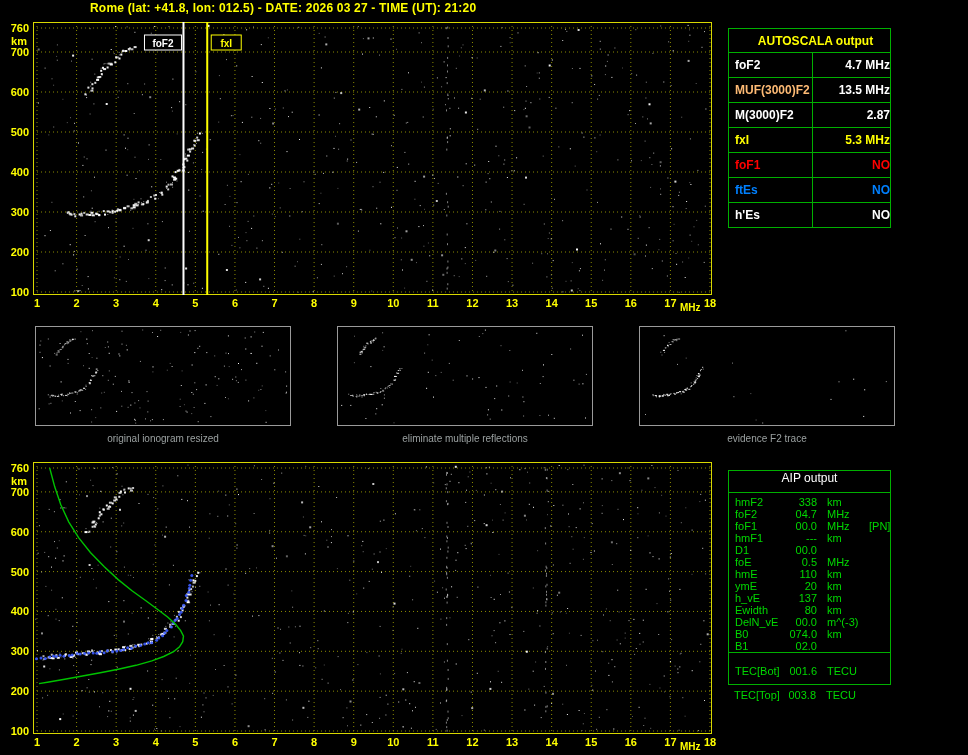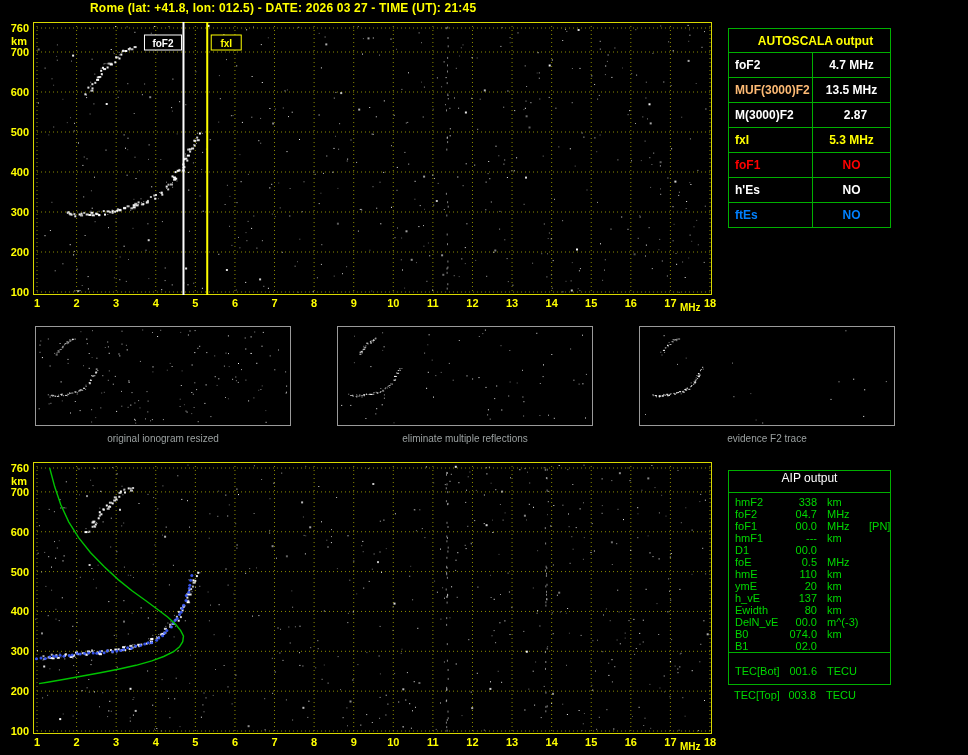--- a/index.html
+++ b/index.html
@@ -10,21 +10,21 @@
   #title{position:absolute;left:90px;top:1px;color:#ffff00;
          font:bold 12px "Liberation Sans",sans-serif;letter-spacing:.2px;}
   #plots{position:absolute;left:0;top:0;}
   .caption{position:absolute;top:433px;width:256px;text-align:center;color:#9aa0a0;
            font:10px "Liberation Sans",sans-serif;}
   #autoscala{position:absolute;left:728px;top:28px;width:163px;border-collapse:collapse;background:#000;}
   #autoscala th,#autoscala td{border:1px solid #00b000;}
   #autoscala th{color:#ffff00;font:bold 12px "Liberation Sans",sans-serif;height:24px;text-align:center;padding-left:12px;}
   #autoscala td{font:bold 12px "Liberation Sans",sans-serif;height:25px;}
   #autoscala td.pl{padding-left:6px;width:84px;}
-  #autoscala td.pv{text-align:center;}
+  #autoscala td.pv{text-align:right;}
   #aip{position:absolute;left:728px;top:470px;width:163px;height:215px;
        border:1px solid #00b000;background:#000;}
   #aip .hdr{height:22px;line-height:22px;text-align:center;color:#ffffff;
             font:12px "Liberation Sans",sans-serif;border-bottom:1px solid #00b000;}
   #aip .rows{padding-top:3px;}
   .aip-row{display:grid;grid-template-columns:50px 32px 48px auto;padding-left:6px;
            line-height:12.7px;font:11px "Liberation Sans",sans-serif;color:#00d800;white-space:nowrap;}
   .aip-row .v{text-align:right;}
   .aip-row .u{padding-left:10px;}
   .aip-row .x{padding-left:4px;}
@@ -2169,21 +2169,21 @@
         <rect x="672.5" y="339.2" width="2" height="1" fill="#ffffff" opacity="0.55"></rect>
         <rect x="673.7" y="339.6" width="1" height="1" fill="#ffffff" opacity="0.61"></rect>
         <rect x="676.6" y="337.9" width="1" height="1" fill="#ffffff" opacity="0.33"></rect>
         <rect x="676.3" y="340.2" width="1" height="1" fill="#ffffff" opacity="0.55"></rect>
         <rect x="674.8" y="339.3" width="2" height="1" fill="#ffffff" opacity="0.81"></rect>
         <rect x="676.7" y="339.1" width="1" height="1" fill="#ffffff" opacity="0.55"></rect>
         <rect x="678.1" y="338.5" width="2" height="1" fill="#ffffff" opacity="0.66"></rect>
       </g>
     </svg>
 
-  <div id="title">Rome (lat: +41.8, lon: 012.5) - DATE: 2026 03 27 - TIME (UT): 21:45</div>
+  <div id="title">Rome (lat: +41.8, lon: 012.5) - DATE: 2026 03 27 - TIME (UT): 21:20</div>
 
   <div class="caption" style="left:35px">original ionogram resized</div>
   <div class="caption" style="left:337px">eliminate multiple reflections</div>
   <div class="caption" style="left:639px">evidence F2 trace</div>
 
   <table id="autoscala">
     <thead>
       <tr>
           <th colspan="2">AUTOSCALA output</th>
         </tr>
@@ -2203,26 +2203,26 @@
       </tr>
       <tr>
         <td class="pl" style="color: rgb(255, 255, 0);">fxI</td>
         <td class="pv" style="color: rgb(255, 255, 0);">5.3 MHz</td>
       </tr>
       <tr>
         <td class="pl" style="color: rgb(255, 0, 0);">foF1</td>
         <td class="pv" style="color: rgb(255, 0, 0);">NO</td>
       </tr>
       <tr>
+        <td class="pl" style="color: rgb(0, 128, 255);">ftEs</td>
+        <td class="pv" style="color: rgb(0, 128, 255);">NO</td>
+      </tr>
+      <tr>
         <td class="pl" style="color: rgb(255, 255, 255);">h'Es</td>
         <td class="pv" style="color: rgb(255, 255, 255);">NO</td>
-      </tr>
-      <tr>
-        <td class="pl" style="color: rgb(0, 128, 255);">ftEs</td>
-        <td class="pv" style="color: rgb(0, 128, 255);">NO</td>
       </tr>
     </tbody>
   </table>
 
   <div id="aip">
     <div class="hdr">AIP output</div>
     <div class="rows">
       <div class="aip-row">
           <span class="l">hmF2</span>
           <span class="v">338</span>

